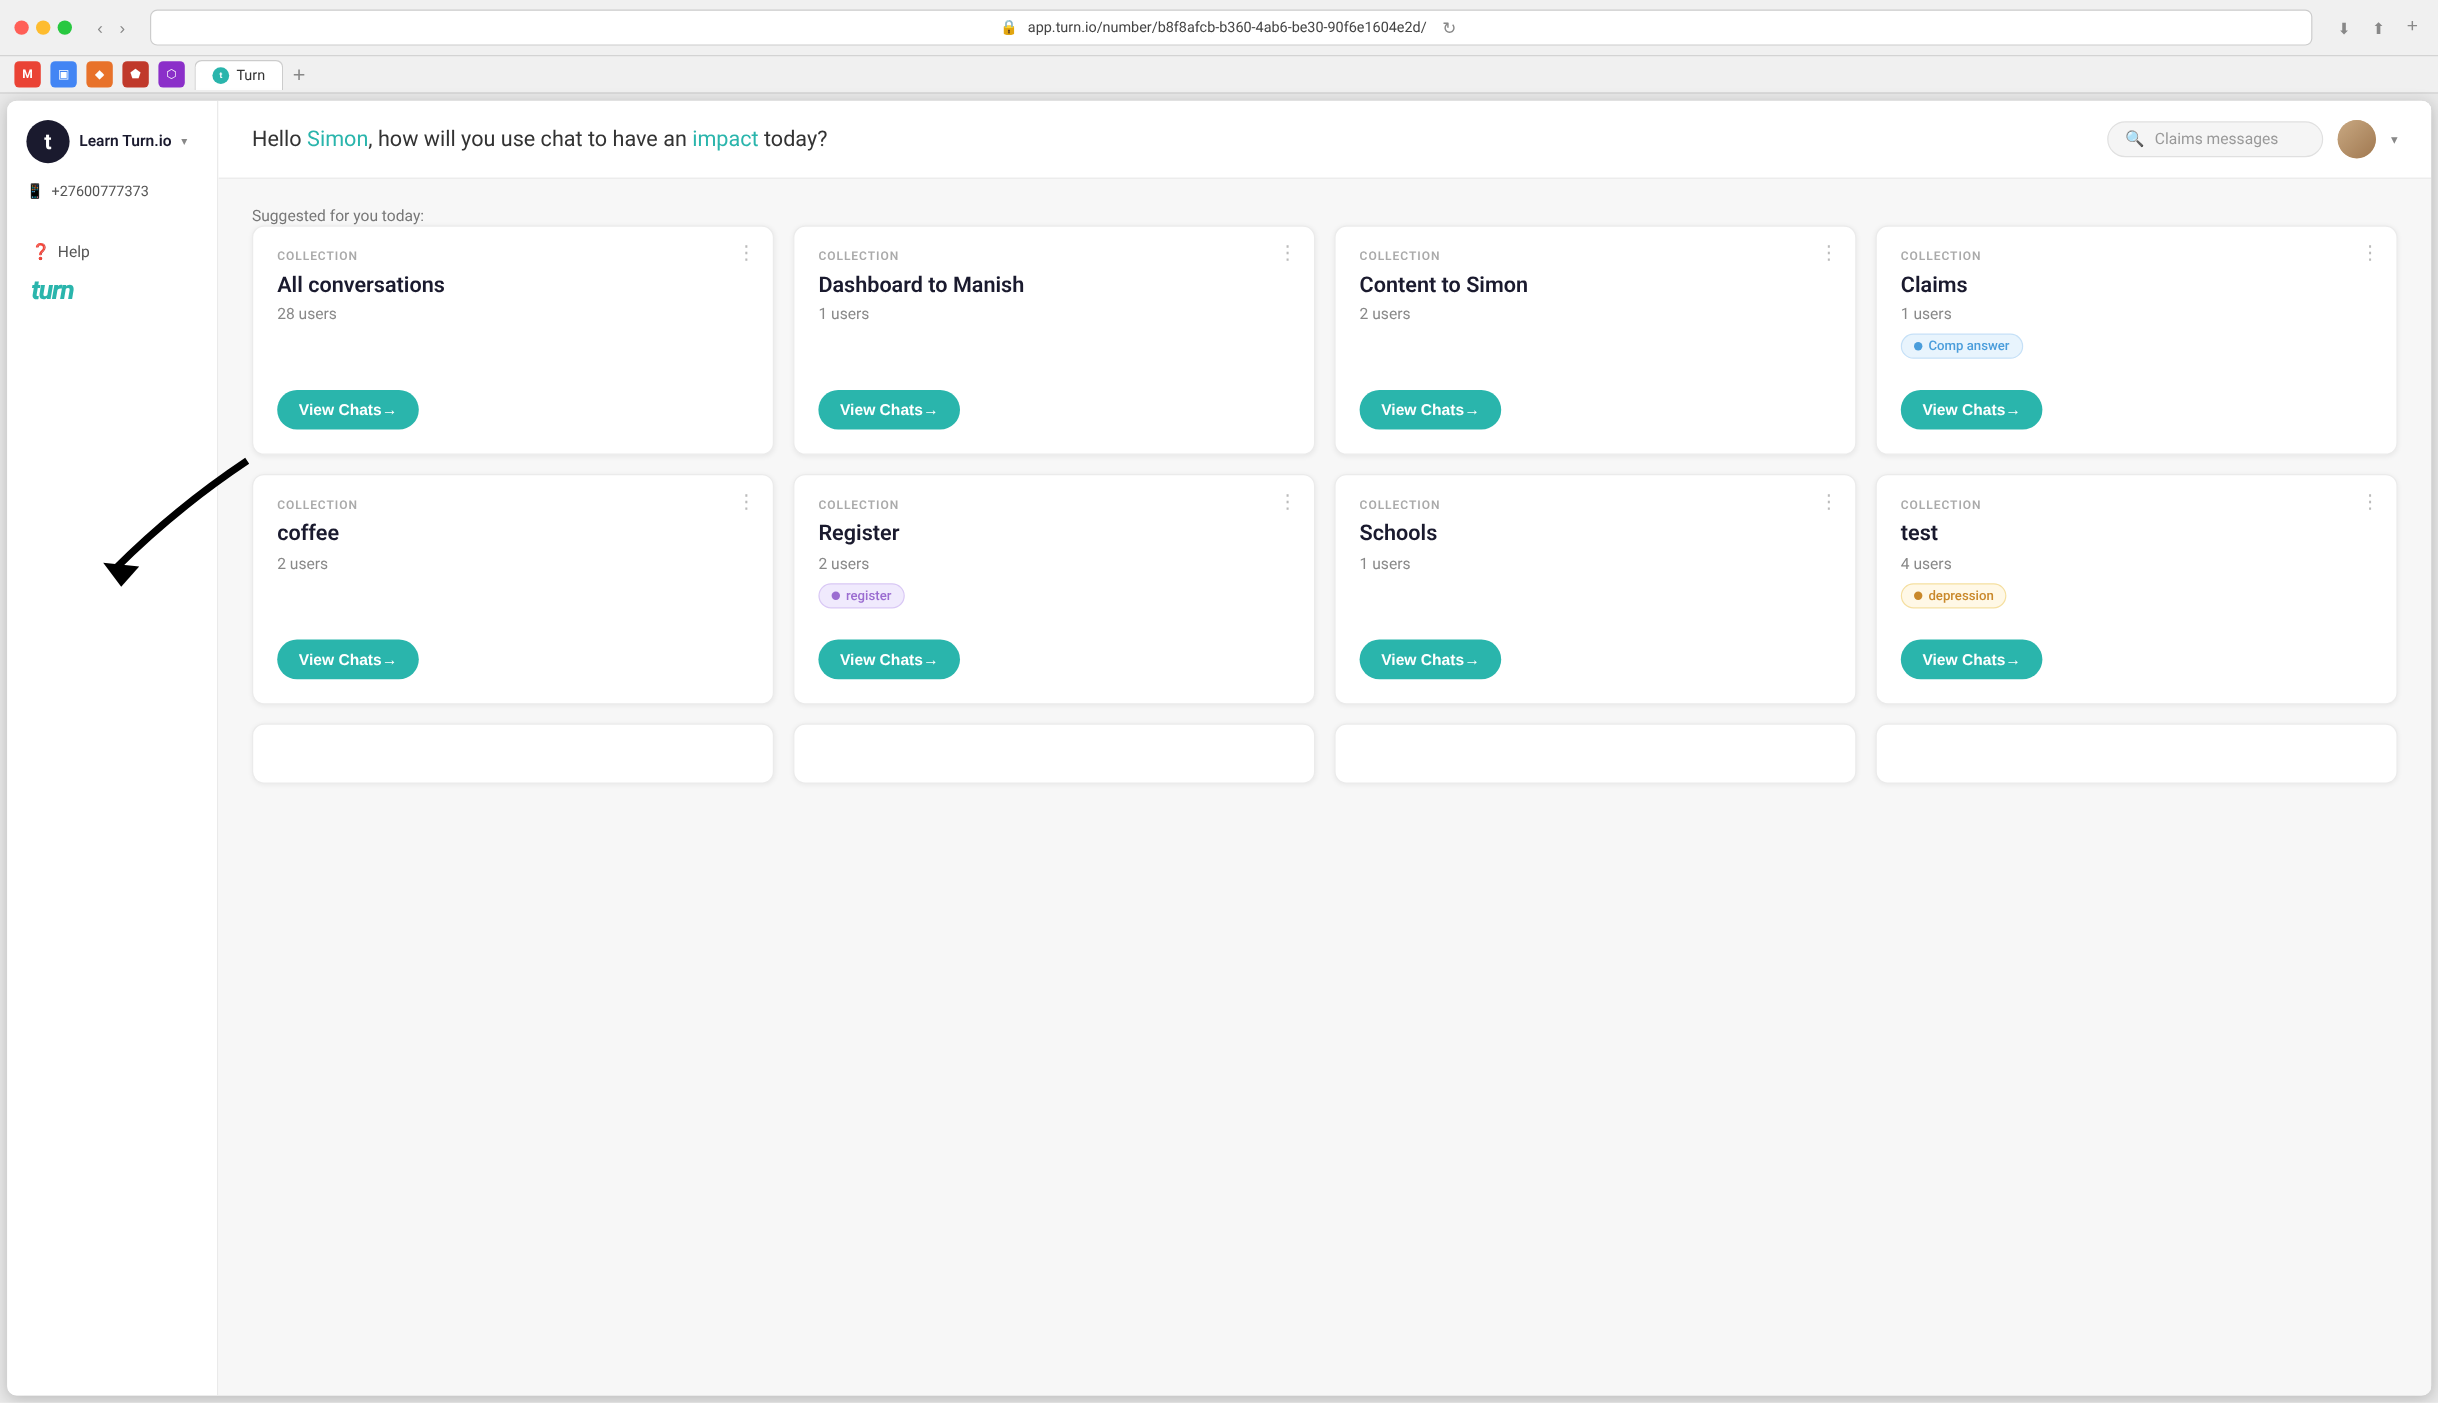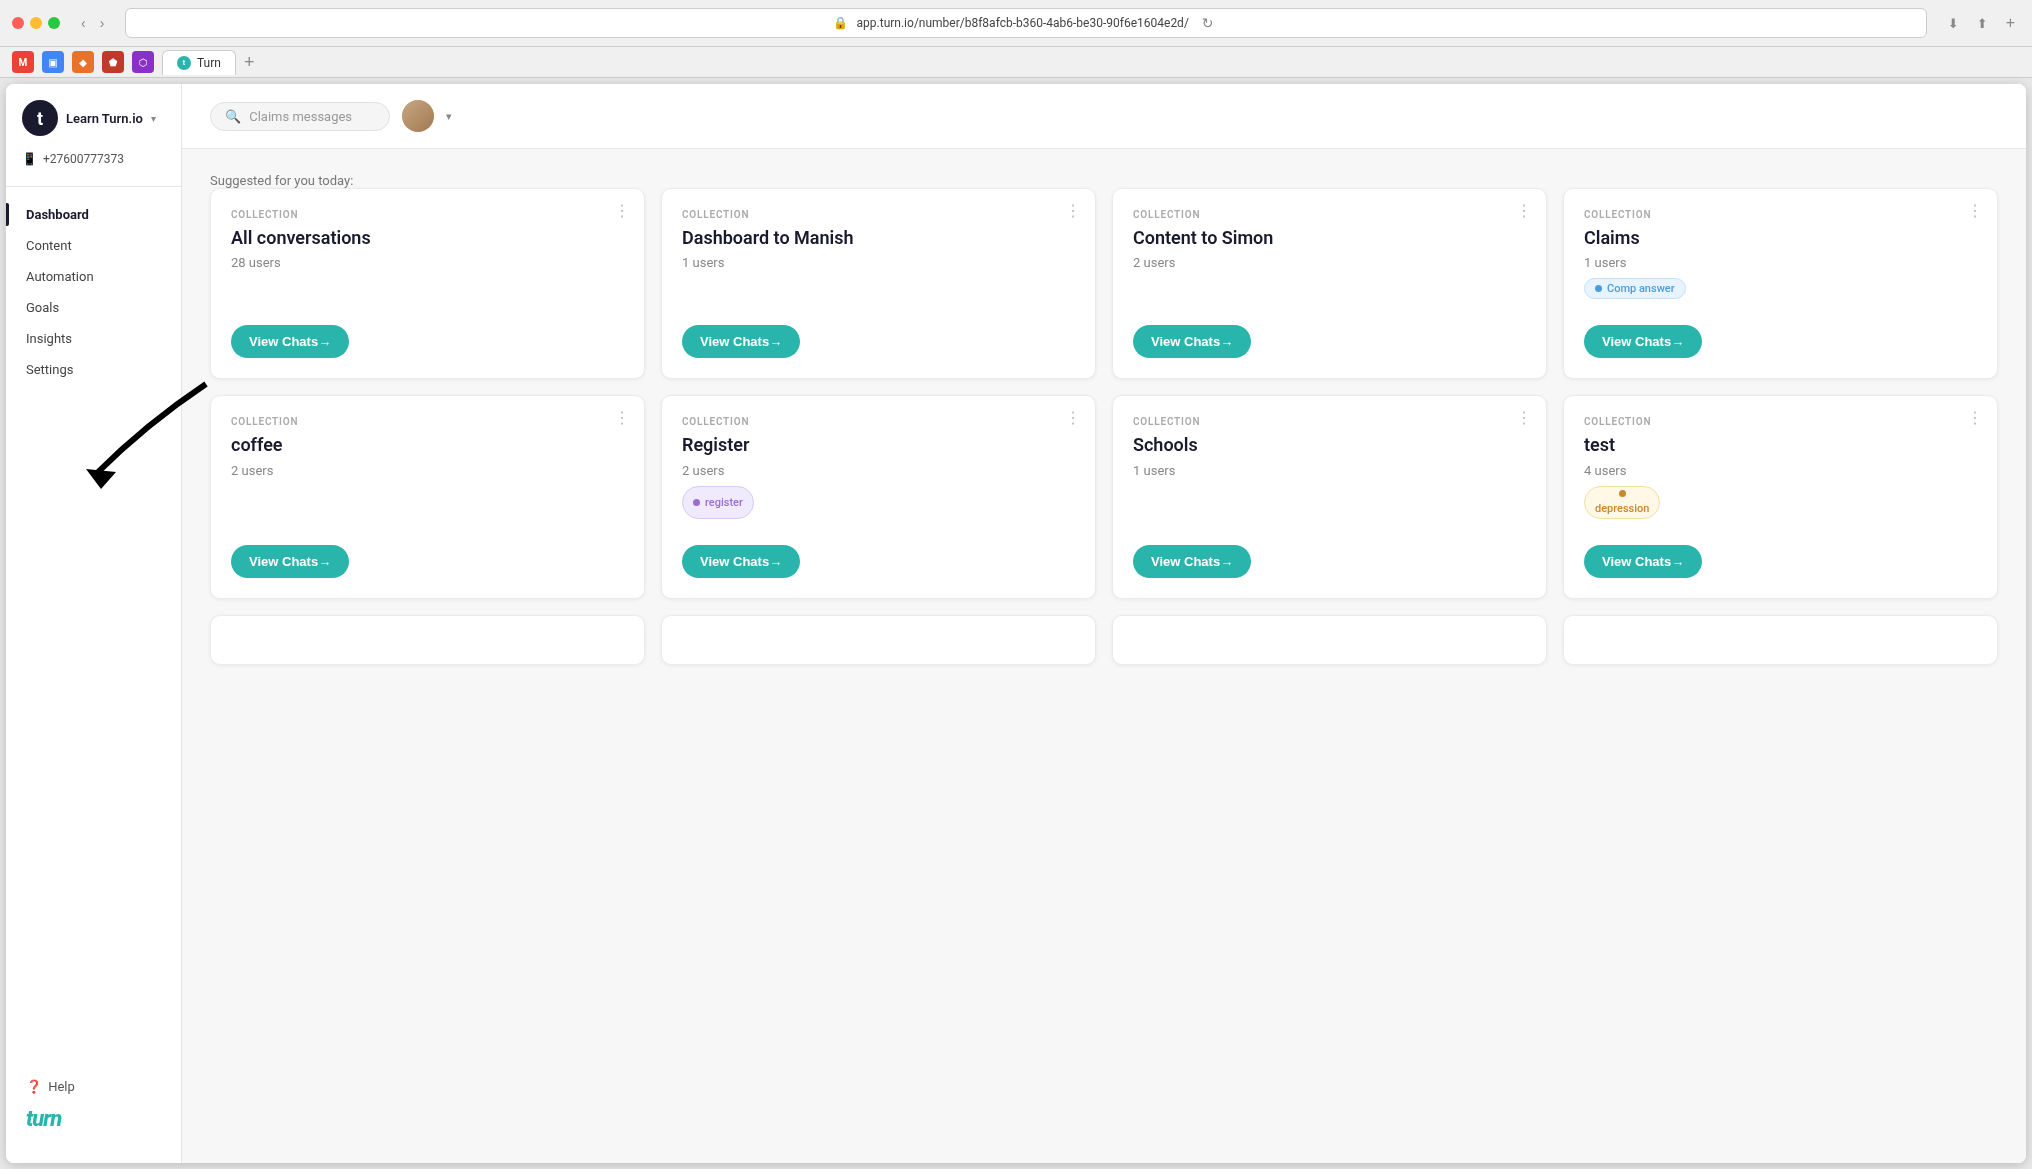--- a/index.html
+++ b/index.html
@@ -364,21 +364,20 @@
     }
     .tag-purple {
       background: #f0eafd;
       color: #9b6dd1;
       border: 1px solid #d9c8f5;
     }
     .tag-orange {
       background: #fff8e6;
       color: #c9882a;
       border: 1px solid #f5dfa0;
-      flex-direction: column;
     }
     .tag-dot {
       width: 7px;
       height: 7px;
       border-radius: 50%;
     }
     .tag-dot-blue { background: #4a9ddb; }
     .tag-dot-purple { background: #9b6dd1; }
     .tag-dot-orange { background: #c9882a; }
 
@@ -469,46 +468,41 @@
       <div class="logo-circle">
         <span>t</span>
       </div>
       <span class="logo-text">Learn Turn.io</span>
       <span class="logo-caret">▾</span>
     </div>
     <div class="phone-row">
       <span class="phone-icon">📱</span>
       <span>+27600777373</span>
     </div>
-    <nav class="sidebar-nav">
-      <div class="nav-item active">Dashboard</div>
-      <div class="nav-item">Content</div>
-      <div class="nav-item">Automation</div>
-      <div class="nav-item">Goals</div>
-      <div class="nav-item">Insights</div>
-      <div class="nav-item">Settings</div>
-    </nav>
     <div class="sidebar-footer">
       <div class="help-link">
         <span style="color:#888;">❓</span>
         <span>Help</span>
       </div>
       <div class="turn-logo">turn</div>
     </div>
 
     <svg class="annotation-arrow" width="160" height="140" viewBox="0 0 160 140" fill="none" style="position:absolute; left:60px; top:280px; z-index:50; pointer-events:none; overflow:visible;">
 
       <path d="M 140 20 Q 80 60 30 110" stroke="black" stroke-width="6" fill="none"></path>
       <polygon points="20,105 35,125 50,108" fill="black"></polygon>
     </svg>
   </div>
 
   <div class="main-content">
 
     <div class="main-header">
+      <div class="greeting">
+        <span>Hello </span><span class="name">Simon</span><span>, how will you use chat to have an </span><span class="impact">impact</span><span> today?</span>
+      </div>
       <div class="header-right">
         <div class="search-bar">
           <span class="search-icon">🔍</span>
           <span>Claims messages</span>
         </div>
         <div class="avatar">
           <div class="avatar-img"></div>
         </div>
         <span style="font-size:11px; color:#888;">▾</span>
       </div>

